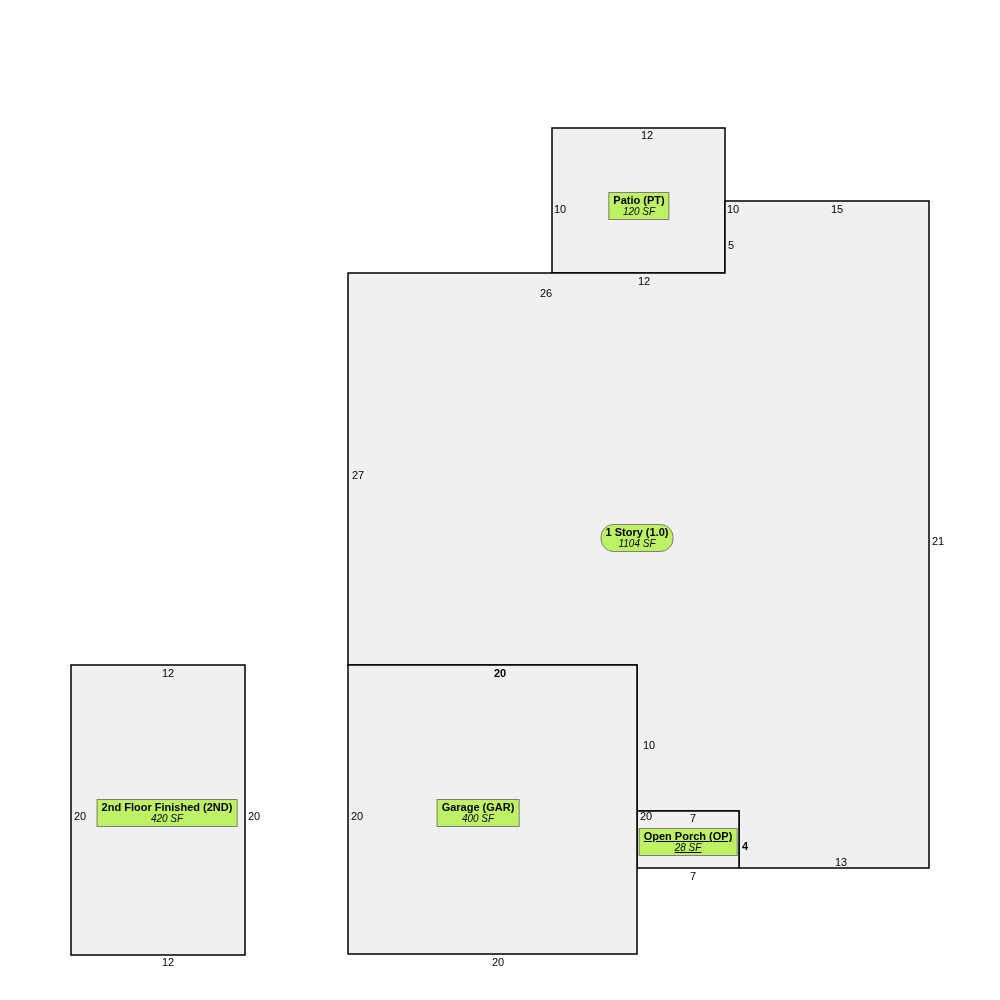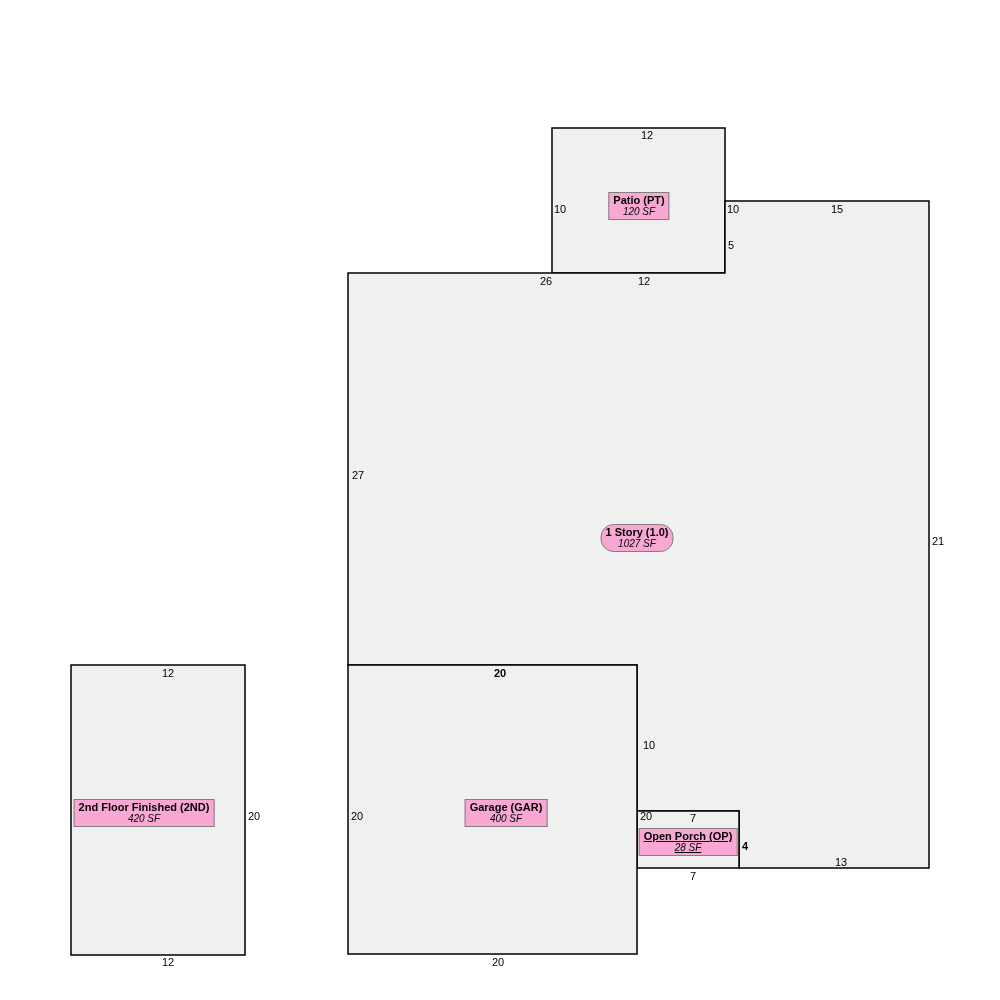--- a/index.html
+++ b/index.html
@@ -28,21 +28,21 @@
     line-height: 12px;
     color: #000000;
     white-space: nowrap;
   }
   .dim.bold {
     font-weight: bold;
   }
   .area-label {
     position: absolute;
     transform: translate(-50%, -50%);
-    background: #f9a8d4;
+    background: #bef264;
     border: 1px solid #7f7f7f;
     padding: 1px 4px 2px 4px;
     text-align: center;
     white-space: nowrap;
   }
   .area-title {
     font-size: 11px;
     line-height: 12px;
     font-weight: bold;
     color: #000000;
@@ -70,21 +70,21 @@
     <rect x="348" y="623" width="289" height="289" stroke="#000000" stroke-width="1.5" fill="#f0f0f0"></rect>
 
     <rect x="71" y="623" width="174" height="290" stroke="#000000" stroke-width="1.5" fill="#f0f0f0"></rect>
   </svg>
 
   <span class="dim" style="left:647px; top:93px;">12</span>
   <span class="dim" style="left:560px; top:167px;">10</span>
   <span class="dim" style="left:733px; top:167px;">10</span>
   <span class="dim" style="left:644px; top:239px;">12</span>
 
-  <span class="dim" style="left:546px; top:239px;text-align:center;">26</span>
+  <span class="dim" style="left:546px; top:251px;text-align:center;">26</span>
   <span class="dim" style="left:731px; top:203px;">5</span>
   <span class="dim" style="left:837px; top:167px;">15</span>
   <span class="dim" style="left:938px; top:499px;">21</span>
   <span class="dim" style="left:358px; top:433px;">27</span>
   <span class="dim" style="left:649px; top:703px;">10</span>
   <span class="dim" style="left:841px; top:820px;">13</span>
 
   <span class="dim bold" style="left:500px; top:631px;">20</span>
   <span class="dim" style="left:357px; top:774px;">20</span>
   <span class="dim" style="left:646px; top:774px;">20</span>
@@ -99,31 +99,31 @@
   <span class="dim" style="left:254px; top:774px;">20</span>
   <span class="dim" style="left:168px; top:920px;">12</span>
 
   <div class="area-label" style="left:639px; top:164px;">
     <div class="area-title">Patio (PT)</div>
     <div class="area-sf">120 SF</div>
   </div>
 
   <div class="area-label" style="left:637px; top:496px;border-radius:13px;">
     <div class="area-title">1 Story (1.0)</div>
-    <div class="area-sf">1027 SF</div>
+    <div class="area-sf">1104 SF</div>
   </div>
 
-  <div class="area-label" style="left:506px; top:771px;">
+  <div class="area-label" style="left:478px; top:771px;">
     <div class="area-title">Garage (GAR)</div>
     <div class="area-sf">400 SF</div>
   </div>
 
   <div class="area-label" style="left:688px; top:800px;text-decoration:underline;">
     <div class="area-title">Open Porch (OP)</div>
     <div class="area-sf">28 SF</div>
   </div>
 
-  <div class="area-label" style="left:144px; top:771px;">
+  <div class="area-label" style="left:167px; top:771px;">
     <div class="area-title">2nd Floor Finished (2ND)</div>
     <div class="area-sf">420 SF</div>
   </div>
 
 </div>
 
 </body></html>

